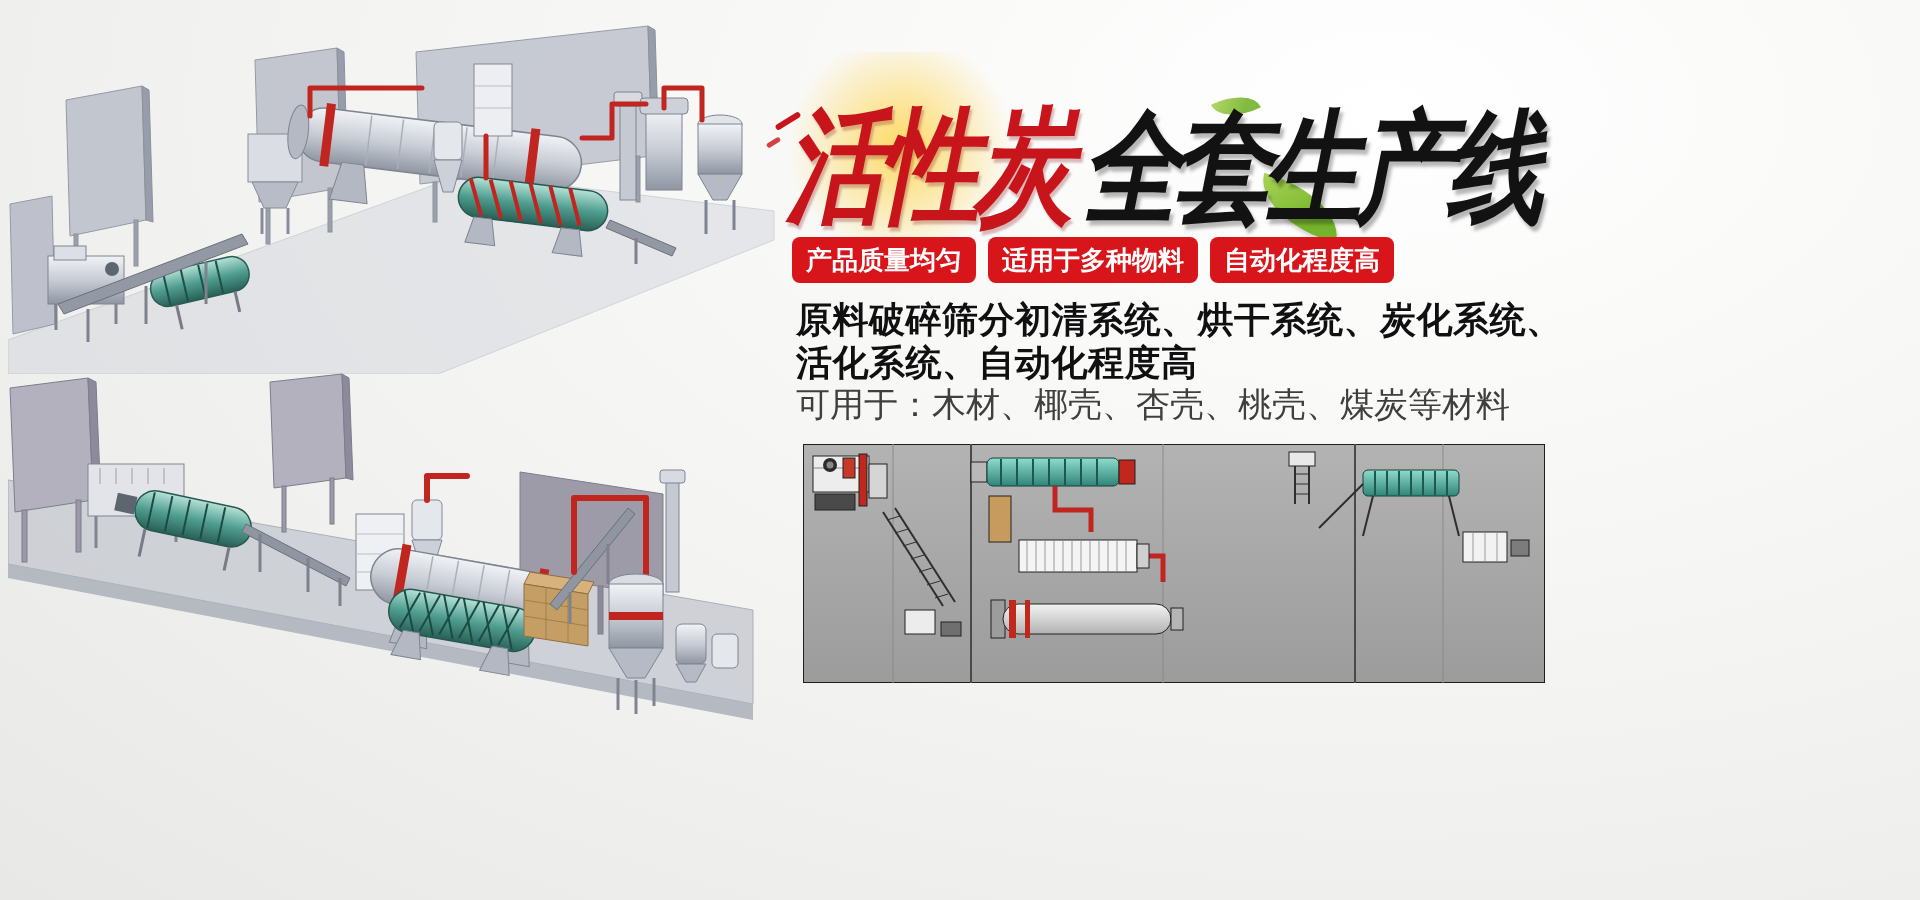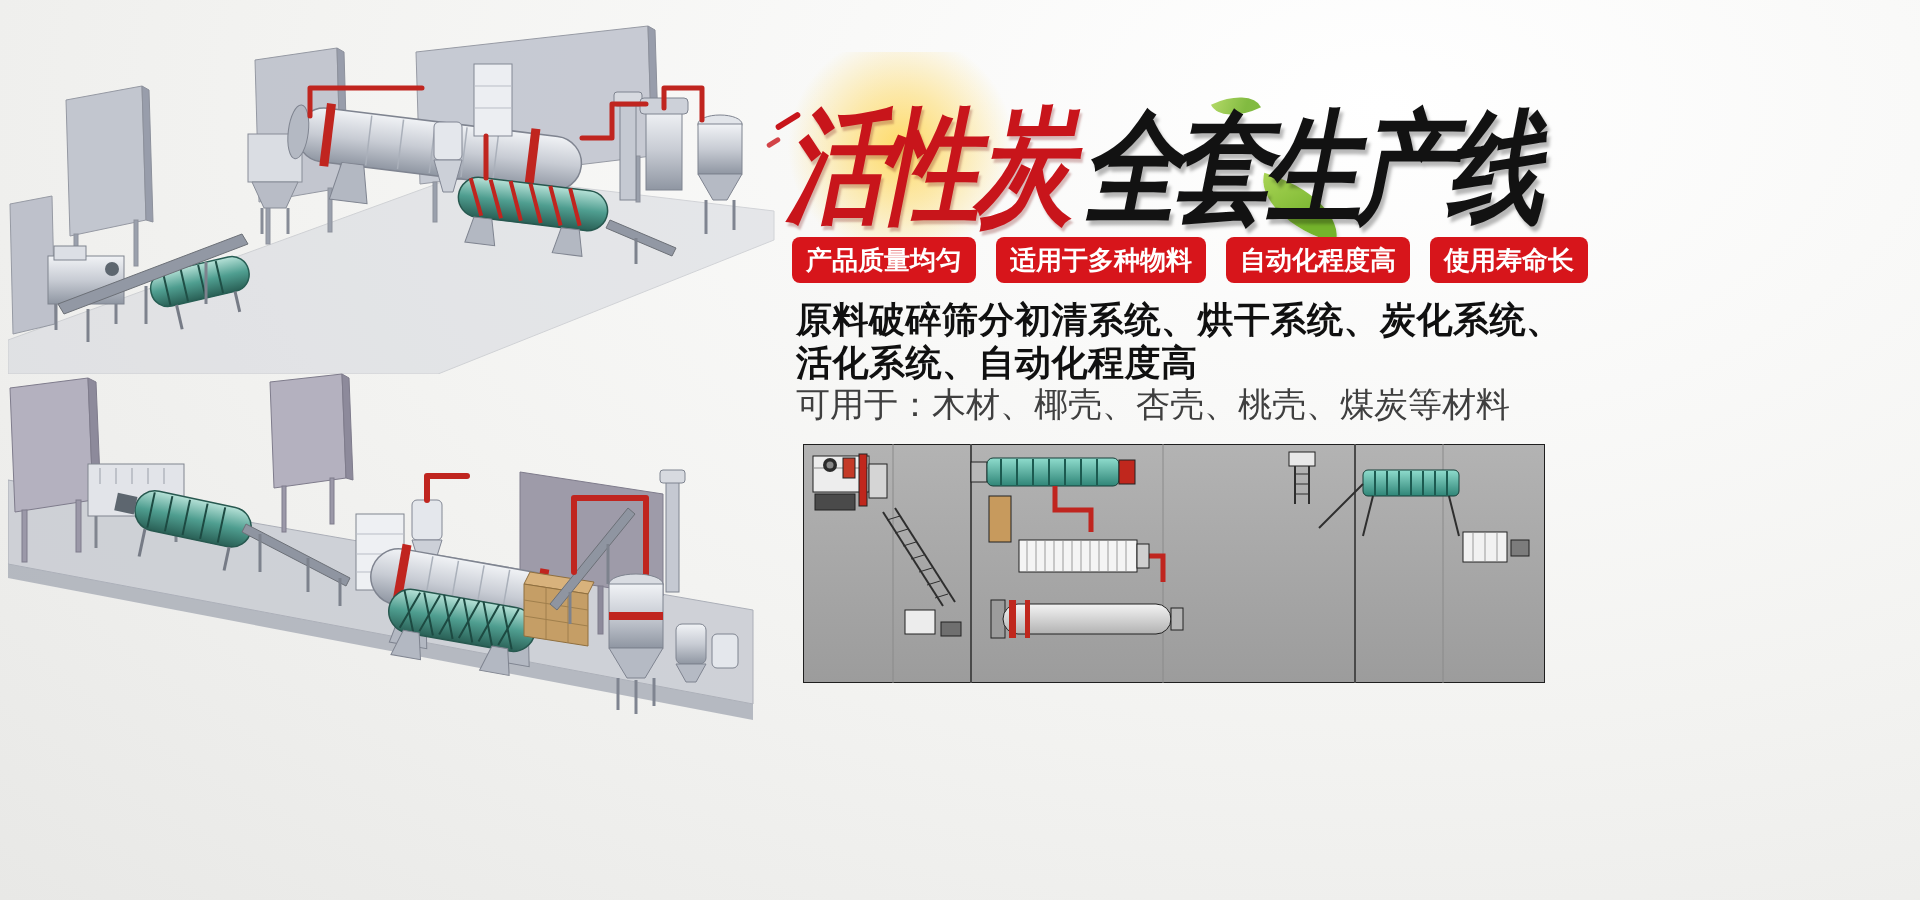--- a/index.html
+++ b/index.html
@@ -36,21 +36,21 @@
     border-radius: 0 100% 0 100%; z-index:2; pointer-events:none;
   }
   .leaf-main { width:88px; height:48px; left:1248px; top:184px; transform:rotate(16deg); box-shadow:2px 3px 4px rgba(0,0,0,0.18); }
   .leaf-small { width:44px; height:24px; left:1206px; top:94px; transform:rotate(-26deg); opacity:.9; }
   .splash { position:absolute; background:var(--title-red,#c8151b); border-radius:3px; z-index:2; }
   .splash-1 { left:766px; top:118px; width:28px; height:6px; transform:rotate(-32deg); }
   .splash-2 { left:758px; top:140px; width:15px; height:5px; transform:rotate(-32deg); opacity:.8; }
 
   
   .badges {
-    position:absolute; left:784px; top:237px; display:flex; gap:20px; z-index:3;
+    position:absolute; left:784px; top:237px; display:flex; gap:12px; z-index:3;
   }
   .badge {
     background:var(--badge-bg,#d7151b); color:var(--badge-text,#ffffff);
     font-size:26px; font-weight:700; line-height:46px; height:46px;
     padding:0 14px; border-radius:8px; white-space:nowrap;
   }
 
   
   .desc {
     position:absolute; left:788px; top:298px; z-index:3;
@@ -312,21 +312,20 @@
     <span class="title-red">活性炭</span>
     <span class="title-dark">全套生产线</span>
   </div>
   <div class="leaf leaf-main"></div>
   <div class="leaf leaf-small"></div>
 
   <div class="badges">
     <span class="badge">产品质量均匀</span>
     <span class="badge">适用于多种物料</span>
     <span class="badge">自动化程度高</span>
-    <span class="badge">使用寿命长</span>
   </div>
 
   <div class="desc">
     <div>原料破碎筛分初清系统、烘干系统、炭化系统、</div>
     <div>活化系统、自动化程度高</div>
   </div>
   <div class="materials">可用于：木材、椰壳、杏壳、桃壳、煤炭等材料</div>
 
   <svg class="abs" style="left:795px;top:444px" width="742" height="239" viewBox="0 0 742 239">
     <defs>

